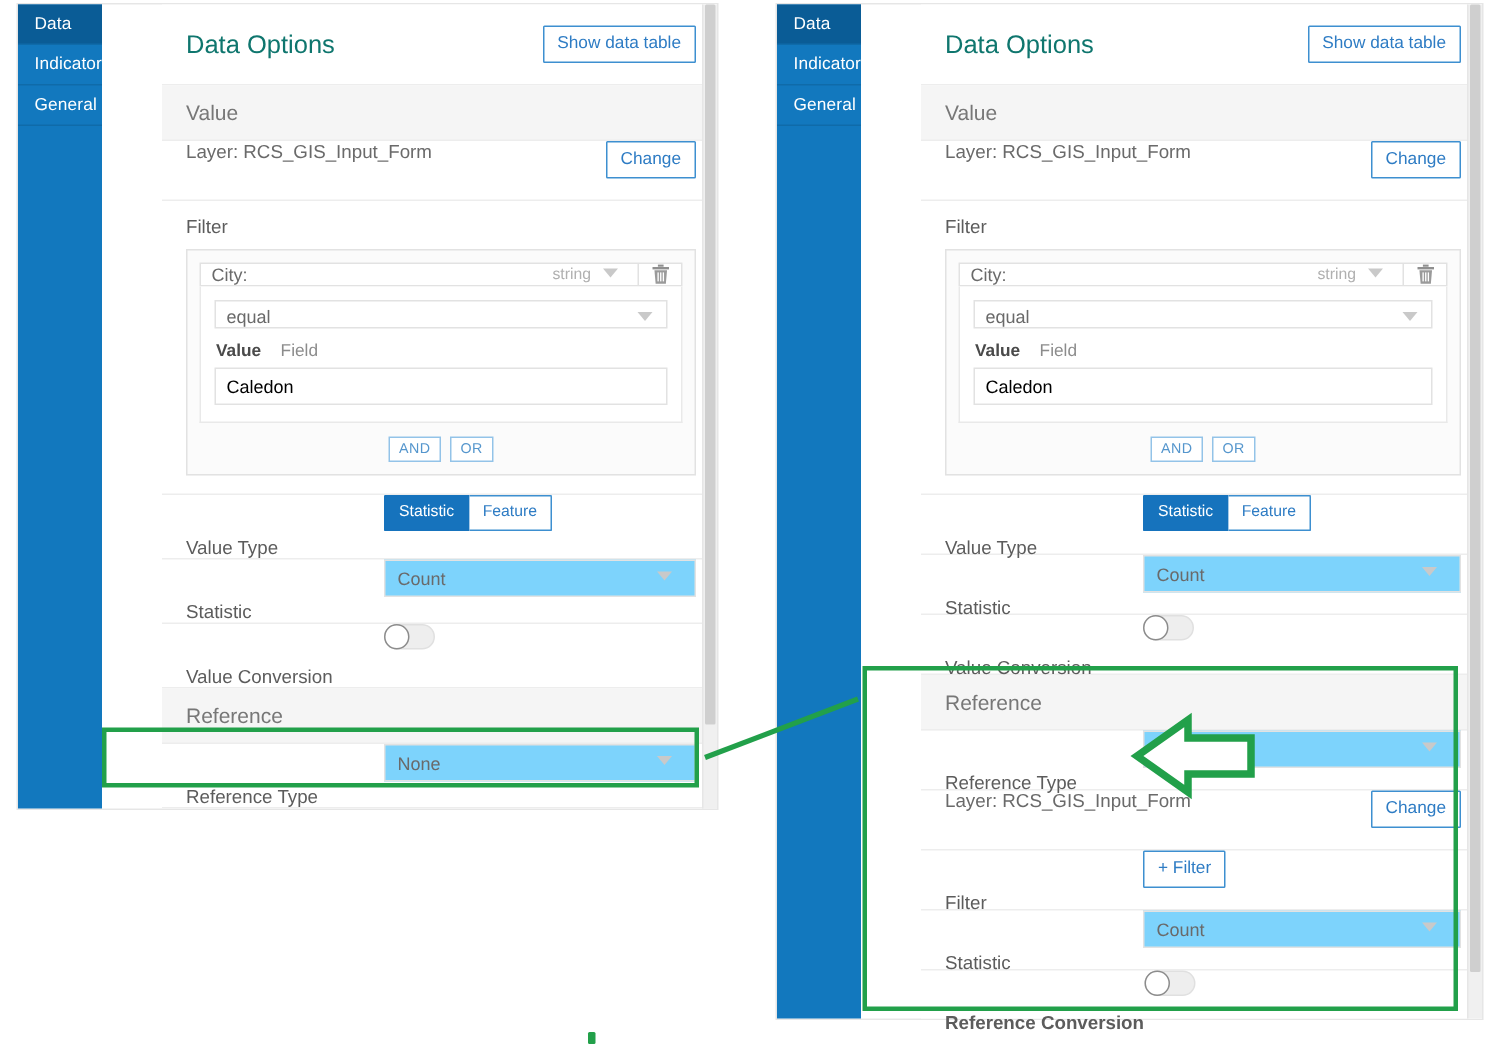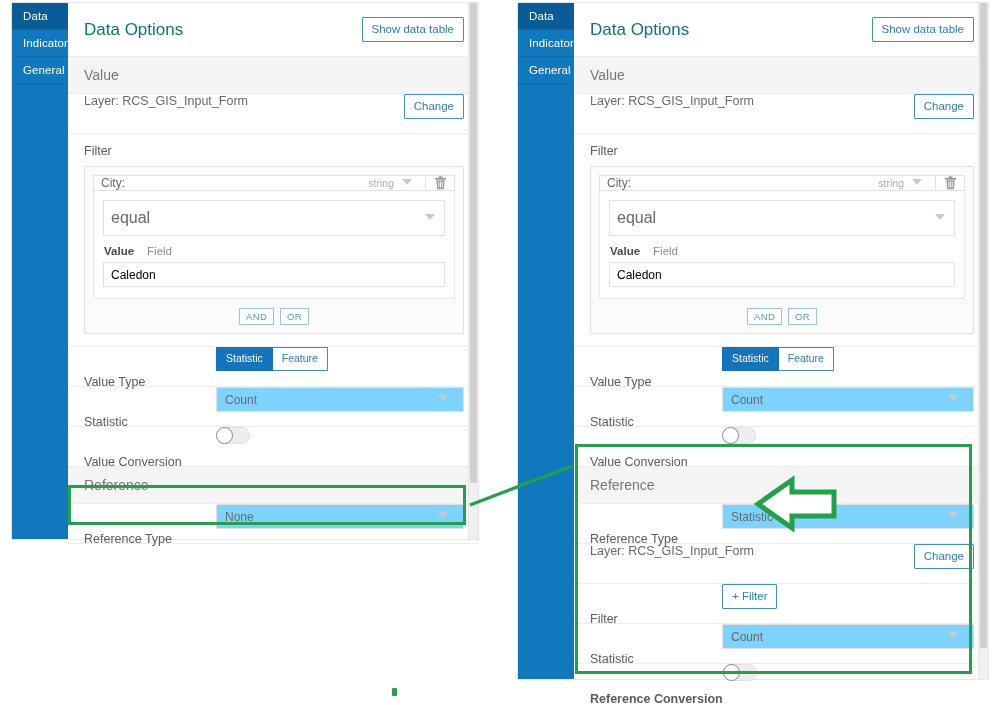--- a/index.html
+++ b/index.html
@@ -18,20 +18,21 @@
 
   
   .panel {
     position: absolute;
     display: flex;
     background: #ffffff;
     box-sizing: border-box;
   }
   .panel-shadow {
     box-shadow: 0 0 0 1px #e6e6e6;
+    gap: 40px;
   }
 
   
   .tab-rail {
     width: 56px;
     background: #1278be;
     flex: 0 0 56px;
     display: flex;
     flex-direction: column;
     align-items: stretch;
@@ -190,24 +191,24 @@
   }
   .filter-body {
     border: 1px solid #e9e9e9;
     border-top: none;
     background: #ffffff;
     padding: 9px 9px 11px 9px;
   }
   .select-box {
     border: 1px solid #e2e2e2;
     background: #ffffff;
-    height: 36px;
-    display: flex;
-    align-items: center;
-    font-size: 16px;
+    height: 19px;
+    display: flex;
+    align-items: flex-end;
+    font-size: 12px;
     color: #6a6a6a;
     padding-left: 7px;
     box-sizing: border-box;
   }
   .select-box .sp { flex: 1 1 auto; }
   .vf-tabs {
     display: flex;
     gap: 13px;
     margin: 9px 0 5px 1px;
   }

